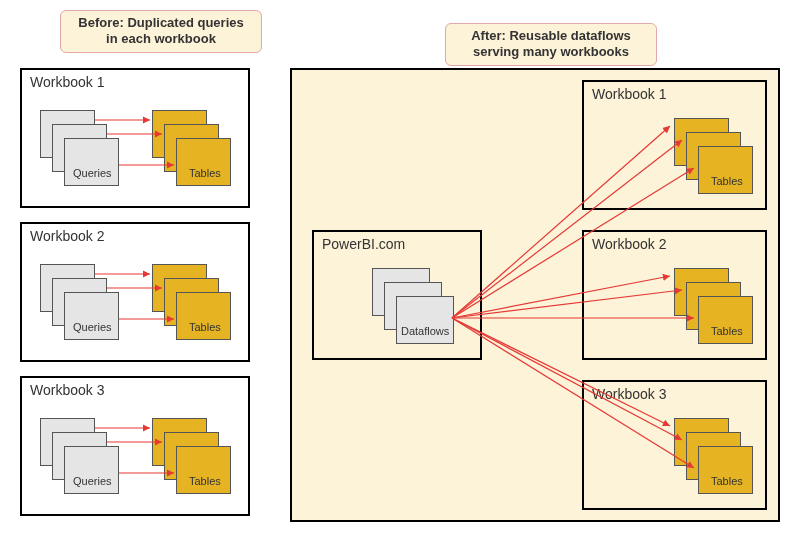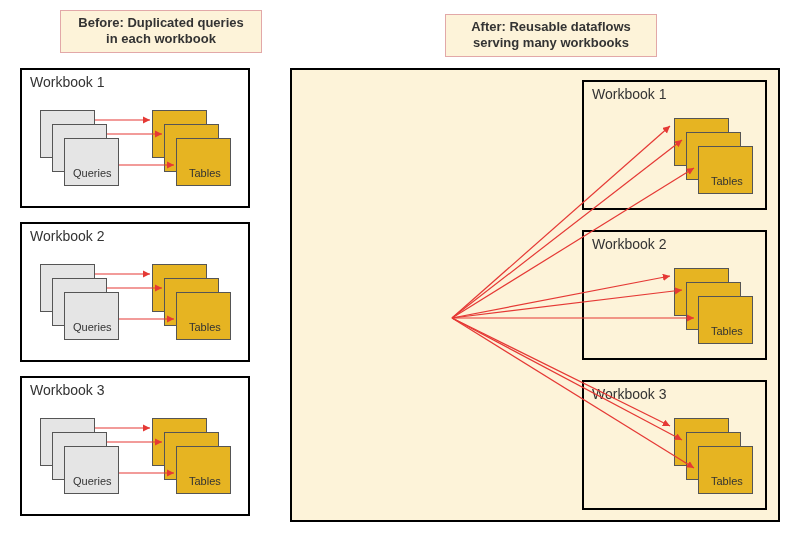--- a/index.html
+++ b/index.html
@@ -10,21 +10,21 @@
     background: #fff;
     font-family: "Segoe UI", Arial, sans-serif;
     font-size: 13px;
     color: #333;
     position: relative;
   }
   .caption {
     position: absolute;
     background: #fdf3d9;
     border: 1.5px solid #e2a8a8;
-    border-radius: 0;
+    border-radius: 6px;
     text-align: center;
     padding: 4px 10px;
     font-size: 13px;
     font-weight: 600;
     line-height: 1.25;
     color: #333;
   }
   .workbook {
     position: absolute;
     border: 2px solid #000;
@@ -70,21 +70,21 @@
     stroke: #e53935;
     stroke-width: 1.2;
     marker-end: url(#ah);
   }
 </style>
 </head>
 <body>
 
 <div class="caption" style="left:60px; top:10px; width:180px;">Before: Duplicated queries in each workbook</div>
 
-<div class="caption" style="left:445px; top:14px; width:190px;">After: Reusable dataflows serving many workbooks</div>
+<div class="caption" style="left:445px; top:23px; width:190px;">After: Reusable dataflows serving many workbooks</div>
 
 <div class="workbook" style="left:20px; top:68px; width:230px; height:140px;">
   <div class="wb-title">Workbook 1</div>
   <div class="stack" style="left:18px; top:40px;">
     <div class="layer green" style="left:0px;  top:0px;  width:55px; height:48px;"></div>
     <div class="layer green" style="left:12px; top:14px; width:55px; height:48px;"></div>
     <div class="layer green" style="left:24px; top:28px; width:55px; height:48px;">
       <span class="stack-label" style="left:8px; top:28px;">Queries</span>
     </div>
   </div>
@@ -148,20 +148,30 @@
   </div>
   <svg class="arrows">
     <line class="red" x1="73" y1="50" x2="128" y2="50"></line>
     <line class="red" x1="85" y1="64" x2="140" y2="64"></line>
     <line class="red" x1="97" y1="95" x2="152" y2="95"></line>
   </svg>
 </div>
 
 <div class="afterbox" style="left:290px; top:68px; width:490px; height:454px;">
 
+  <div class="workbook" style="left:20px; top:160px; width:170px; height:130px; background:transparent;">
+    <div class="wb-title">PowerBI.com</div>
+    <div class="stack" style="left:58px; top:36px;">
+      <div class="layer green" style="left:0px;  top:0px;  width:58px; height:48px;"></div>
+      <div class="layer green" style="left:12px; top:14px; width:58px; height:48px;"></div>
+      <div class="layer green" style="left:24px; top:28px; width:58px; height:48px;">
+        <span class="stack-label" style="left:4px; top:28px;">Dataflows</span>
+      </div>
+    </div>
+  </div>
 
   <div class="workbook" style="left:290px; top:10px; width:185px; height:130px; background:transparent;">
     <div class="wb-title">Workbook 1</div>
     <div class="stack" style="left:90px; top:36px;">
       <div class="layer yellow" style="left:0px;  top:0px;  width:55px; height:48px;"></div>
       <div class="layer yellow" style="left:12px; top:14px; width:55px; height:48px;"></div>
       <div class="layer yellow" style="left:24px; top:28px; width:55px; height:48px;">
         <span class="stack-label" style="left:12px; top:28px;">Tables</span>
       </div>
     </div>

